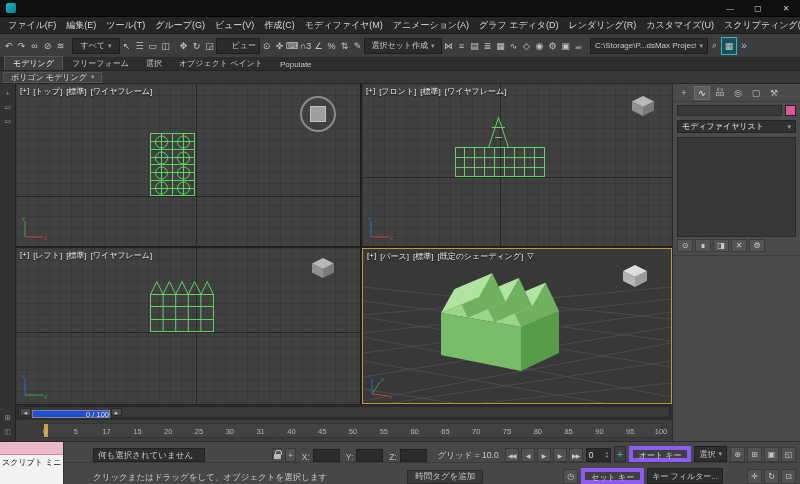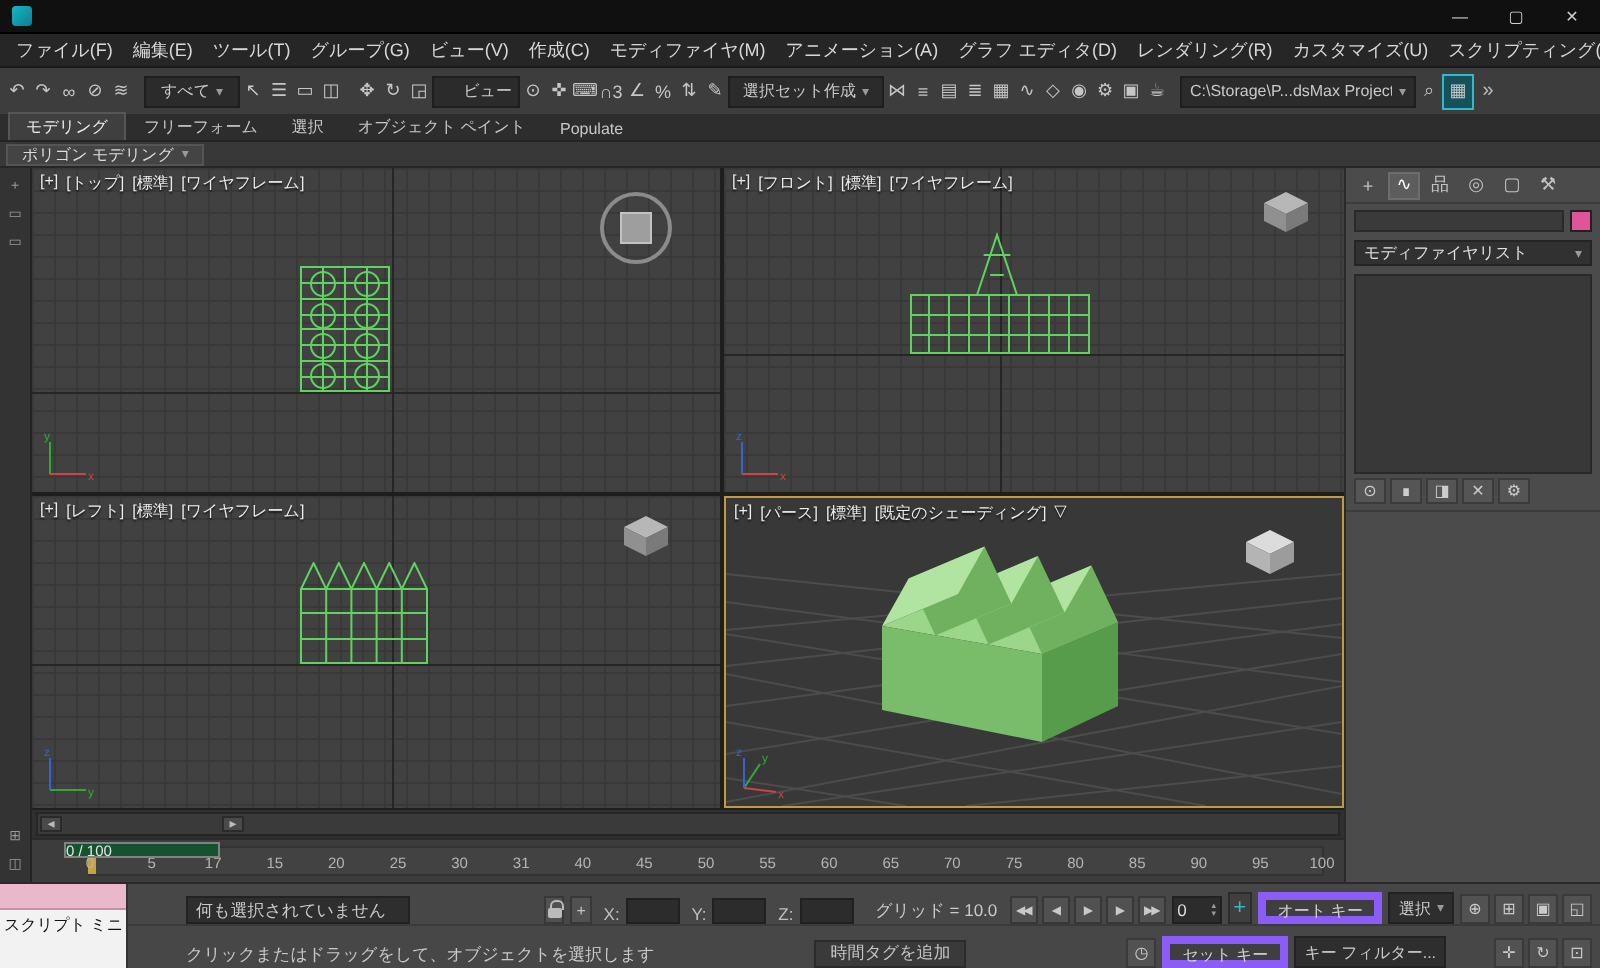--- a/index.html
+++ b/index.html
@@ -66,21 +66,21 @@
   .cp-swatch { width:11px; height:11px; border:1px solid #222; background:#e0549a; }
   .cp-modlist { margin:2px 4px; height:13px; background:#313131; border:1px solid #242424; display:flex; align-items:center; justify-content:space-between; padding:0 4px; font-size:8px; color:#e2e2e2; }
   .cp-stack { margin:2px 4px 1px; height:100px; background:#383838; border:1px solid #292929; }
   .cp-stack-toolbar { display:flex; gap:2px; padding:1px 4px 3px; border-bottom:1px solid #3c3c3c; }
   .cp-sbtn { width:16px; height:13px; background:#555; border:1px solid #3b3b3b; color:#ccc; font-size:8px; display:flex; align-items:center; justify-content:center; }
 
   
   .slider-row { height:15px; background:#303030; border-top:1px solid #1f1f1f; display:flex; align-items:center; padding:0 2px; }
   .slider-track { flex:1; height:12px; background:#3a3a3a; border:1px solid #262626; position:relative; }
   .sarrow { position:absolute; top:1px; width:11px; height:8px; background:#4a4a4a; border:1px solid #2a2a2a; color:#bbb; font-size:7px; line-height:7px; text-align:center; z-index:2; }
-  .slider-handle { position:absolute; left:13px; top:14px; width:78px; height:8px; background:#14532d; border:1px solid #828282; color:#e6e6e6; font-size:7.5px; line-height:7px; text-align:left; z-index:2; }
+  .slider-handle { position:absolute; left:13px; top:3px; width:78px; height:8px; background:#1d4ed8; border:1px solid #828282; color:#e6e6e6; font-size:7.5px; line-height:7px; text-align:right; z-index:2; }
 
   
   .trackbar { height:22px; background:#3c3c3c; border-top:1px solid #2a2a2a; position:relative; }
   .tb-band { position:absolute; left:28px; right:10px; top:3px; bottom:3px; background:#424242; border:1px solid #333; }
   .tick { position:absolute; top:3px; transform:translateX(-50%); font-size:7.5px; color:#b5b5b5; }
   .tb-marker { position:absolute; left:-1px; top:0; width:4px; height:100%; background:#c9a23d; }
 
   
   .statusbar { height:43px; background:#474747; border-top:1px solid #2a2a2a; position:relative; font-size:8.5px; }
   .listener { position:absolute; left:0; top:0; bottom:0; width:64px; border-right:1px solid #333; display:flex; flex-direction:column; z-index:2; }

